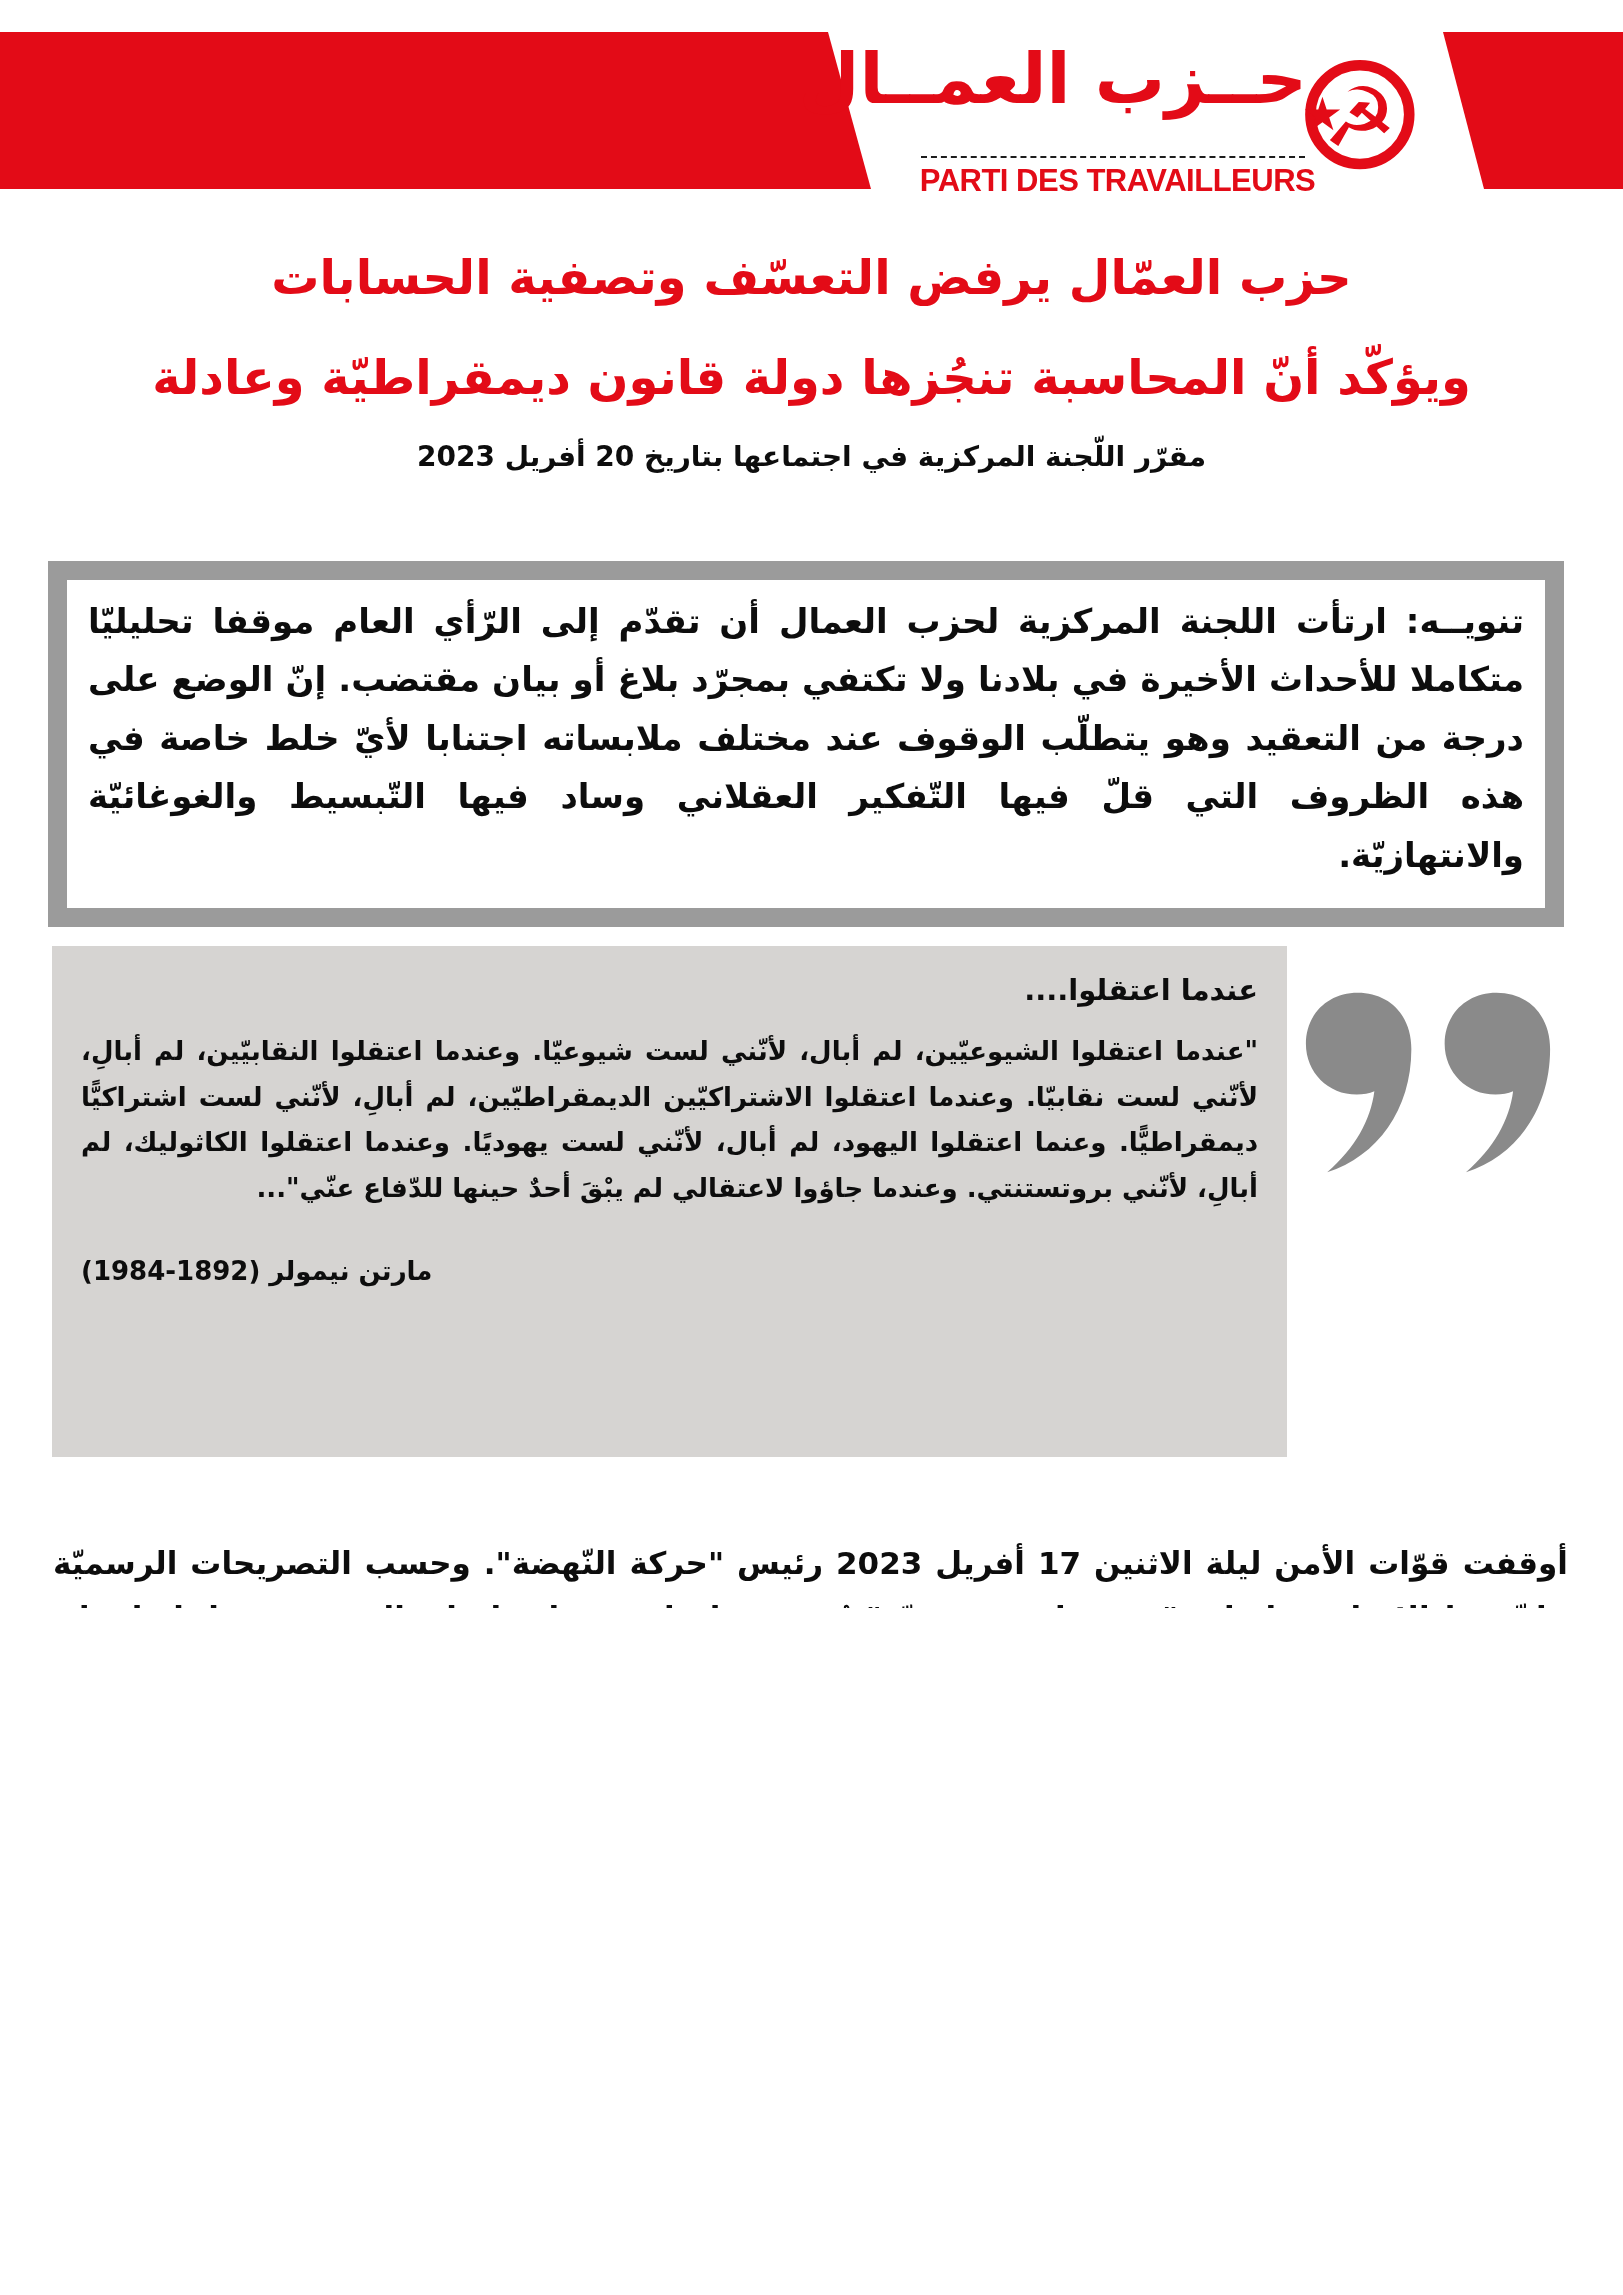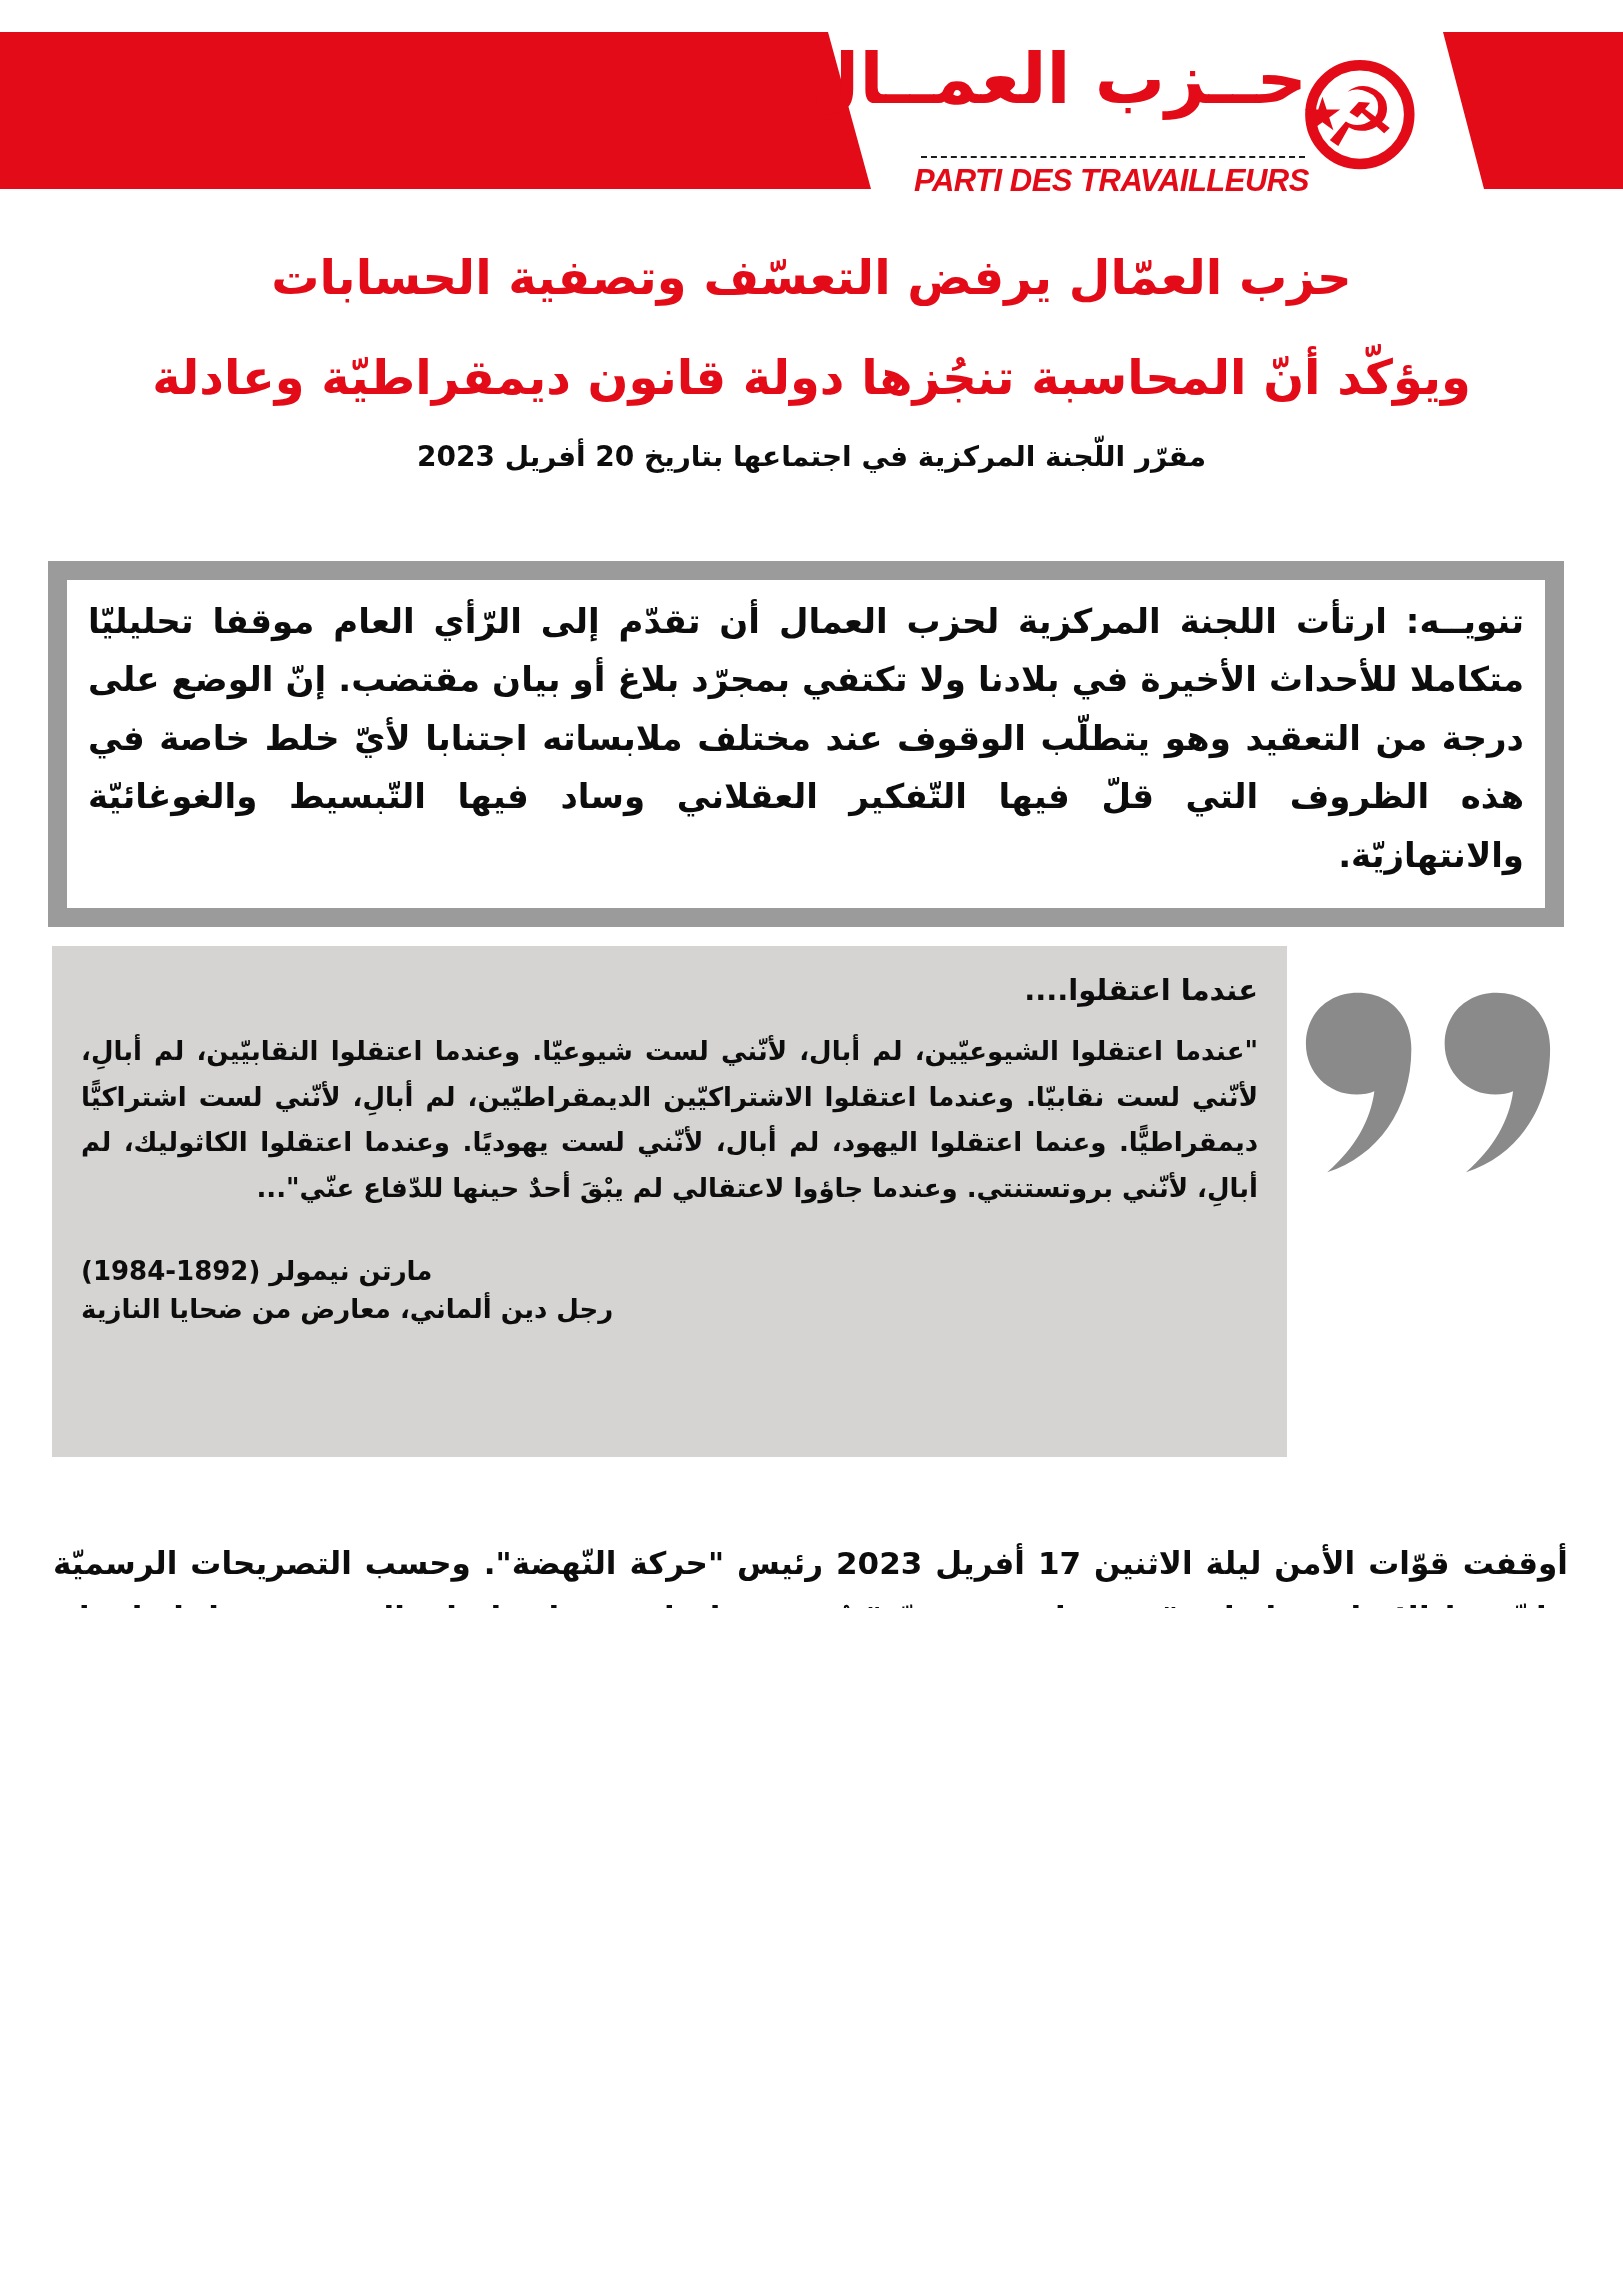--- a/index.html
+++ b/index.html
@@ -47,22 +47,21 @@
   .logo-fr {
     position: absolute;
     left: 914px; top: 163px;
     width: 407px;
     font-family: "Liberation Sans", sans-serif;
     font-size: 31px;
     font-weight: bold;
     letter-spacing: -0.5px;
     color: #e30b17;
     white-space: nowrap;
-    text-align: left;
-    font-style: italic;
+    text-align: center;
   }
   .emblem {
     position: absolute;
     left: 1298px; top: 55px;
     width: 120px; height: 121px;
   }
 
   
   .title-line {
     position: absolute;
@@ -218,21 +217,20 @@
 
   <div class="note-box">
     <p class="note-text"><strong class="note-label">تنويــه:</strong> <span>ارتأت اللجنة المركزية لحزب العمال أن تقدّم إلى الرّأي العام موقفا تحليليّا متكاملا للأحداث الأخيرة في بلادنا ولا تكتفي بمجرّد بلاغ أو بيان مقتضب. إنّ الوضع على درجة من التعقيد وهو يتطلّب الوقوف عند مختلف ملابساته اجتنابا لأيّ خلط خاصة في هذه الظروف التي قلّ فيها التّفكير العقلاني وساد فيها التّبسيط والغوغائيّة والانتهازيّة.</span></p>
   </div>
 
   <div class="quote-box">
     <p class="quote-title">عندما اعتقلوا....</p>
     <p class="quote-text">"عندما اعتقلوا الشيوعيّين، لم أبال، لأنّني لست شيوعيّا. وعندما اعتقلوا النقابيّين، لم أبالِ، لأنّني لست نقابيّا. وعندما اعتقلوا الاشتراكيّين الديمقراطيّين، لم أبالِ، لأنّني لست اشتراكيًّا ديمقراطيًّا. وعنما اعتقلوا اليهود، لم أبال، لأنّني لست يهوديًا. وعندما اعتقلوا الكاثوليك، لم أبالِ، لأنّني بروتستنتي. وعندما جاؤوا لاعتقالي لم يبْقَ أحدٌ حينها للدّفاع عنّي"...</p>
     <div class="quote-attribution">
       <div>مارتن نيمولر (1892-1984)</div>
-      <div>رجل دين ألماني، معارض من ضحايا النازية</div>
     </div>
   </div>
   <svg class="quote-marks" viewBox="0 0 540 400" aria-hidden="true">
     <path fill="#8a8a8a" d="M118,6 C52,6 6,54 6,116 C6,178 54,226 116,226 C130,226 143,224 154,219 C146,282 112,342 52,394 C160,360 234,258 234,128 C234,54 186,6 118,6 Z"></path>
     <path fill="#8a8a8a" transform="translate(300,0)" d="M118,6 C52,6 6,54 6,116 C6,178 54,226 116,226 C130,226 143,224 154,219 C146,282 112,342 52,394 C160,360 234,258 234,128 C234,54 186,6 118,6 Z"></path>
   </svg>
 
   <div class="body-text">أوقفت قوّات الأمن ليلة الاثنين 17 أفريل 2023 رئيس "حركة النّهضة". وحسب التصريحات الرسميّة فإنّ هذا الإيقاف جاء إثر "تصريحات تحريضيّة" يُقصد بها ما ورد على لسان المعني في لقاء انتظم بمناسبة مرور سنة على تكوين "جبهة الخلاص" وتعرّض فيها للانقلاب وللإقصاء. وقد تمّ ترويج هذا التصريح بشكل مُجْتزئ لإثارة الرّأي العام وتأليبه: "الانقلابات لا يحتفى بها، الانقلابات ترمى بالحجارة لأنها أشدّ المنكرات والاستبداد... إنّ تونس بدون "نهضة"، بدون إسلام سياسي مشروع حرب أهلية" بينما الجملة الأصلية غير ذلك، إذ جاء فيها: "الانقلابات لا يحتفى بها، الانقلابات ترمى بالحجارة لأنها أشدّ المنكرات والاستبداد.. تصوّر تونس بدون هذا الطرف أو ذاك، تونس بدون "نهضة"، تونس بدون إسلام سياسي، تونس بدون يسار، تونس بدون أيّ مكوّن من المكوّنات، هو مشروع حرب أهليّة... الذين استقبلوا هذا الانقلاب باحتفاء لا يمكن أن يكونوا ديمقراطيّين بل هم استئصاليّين وإرهابيّين</div>
 
   <div class="footer-shape"></div>

